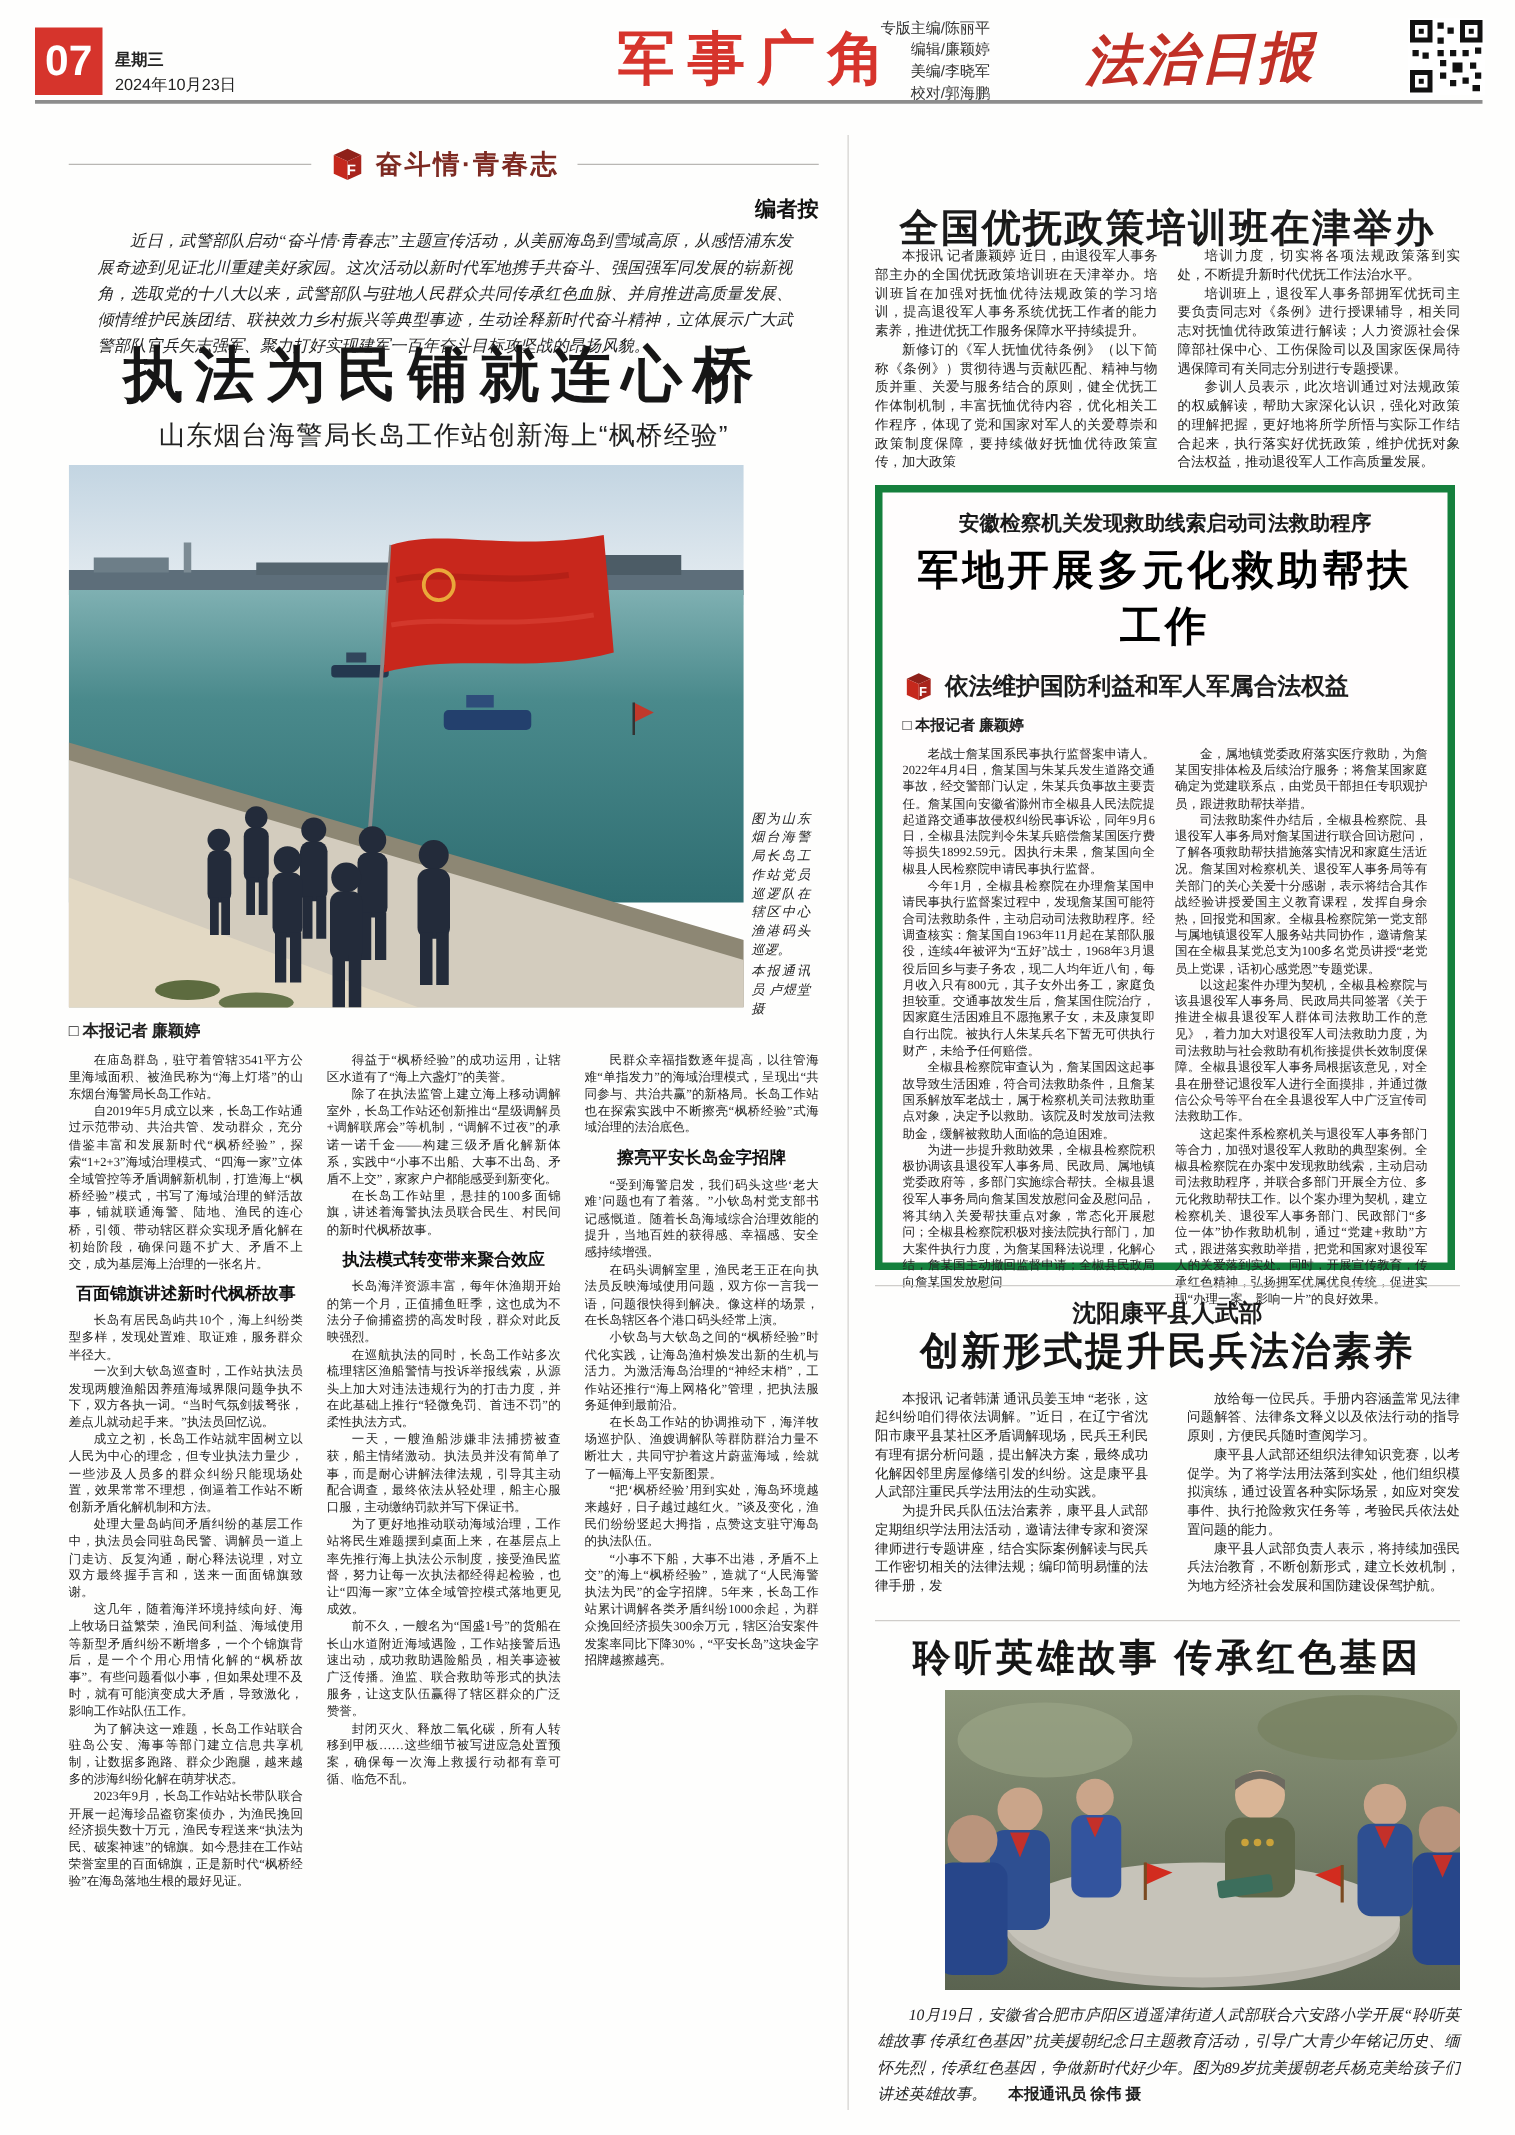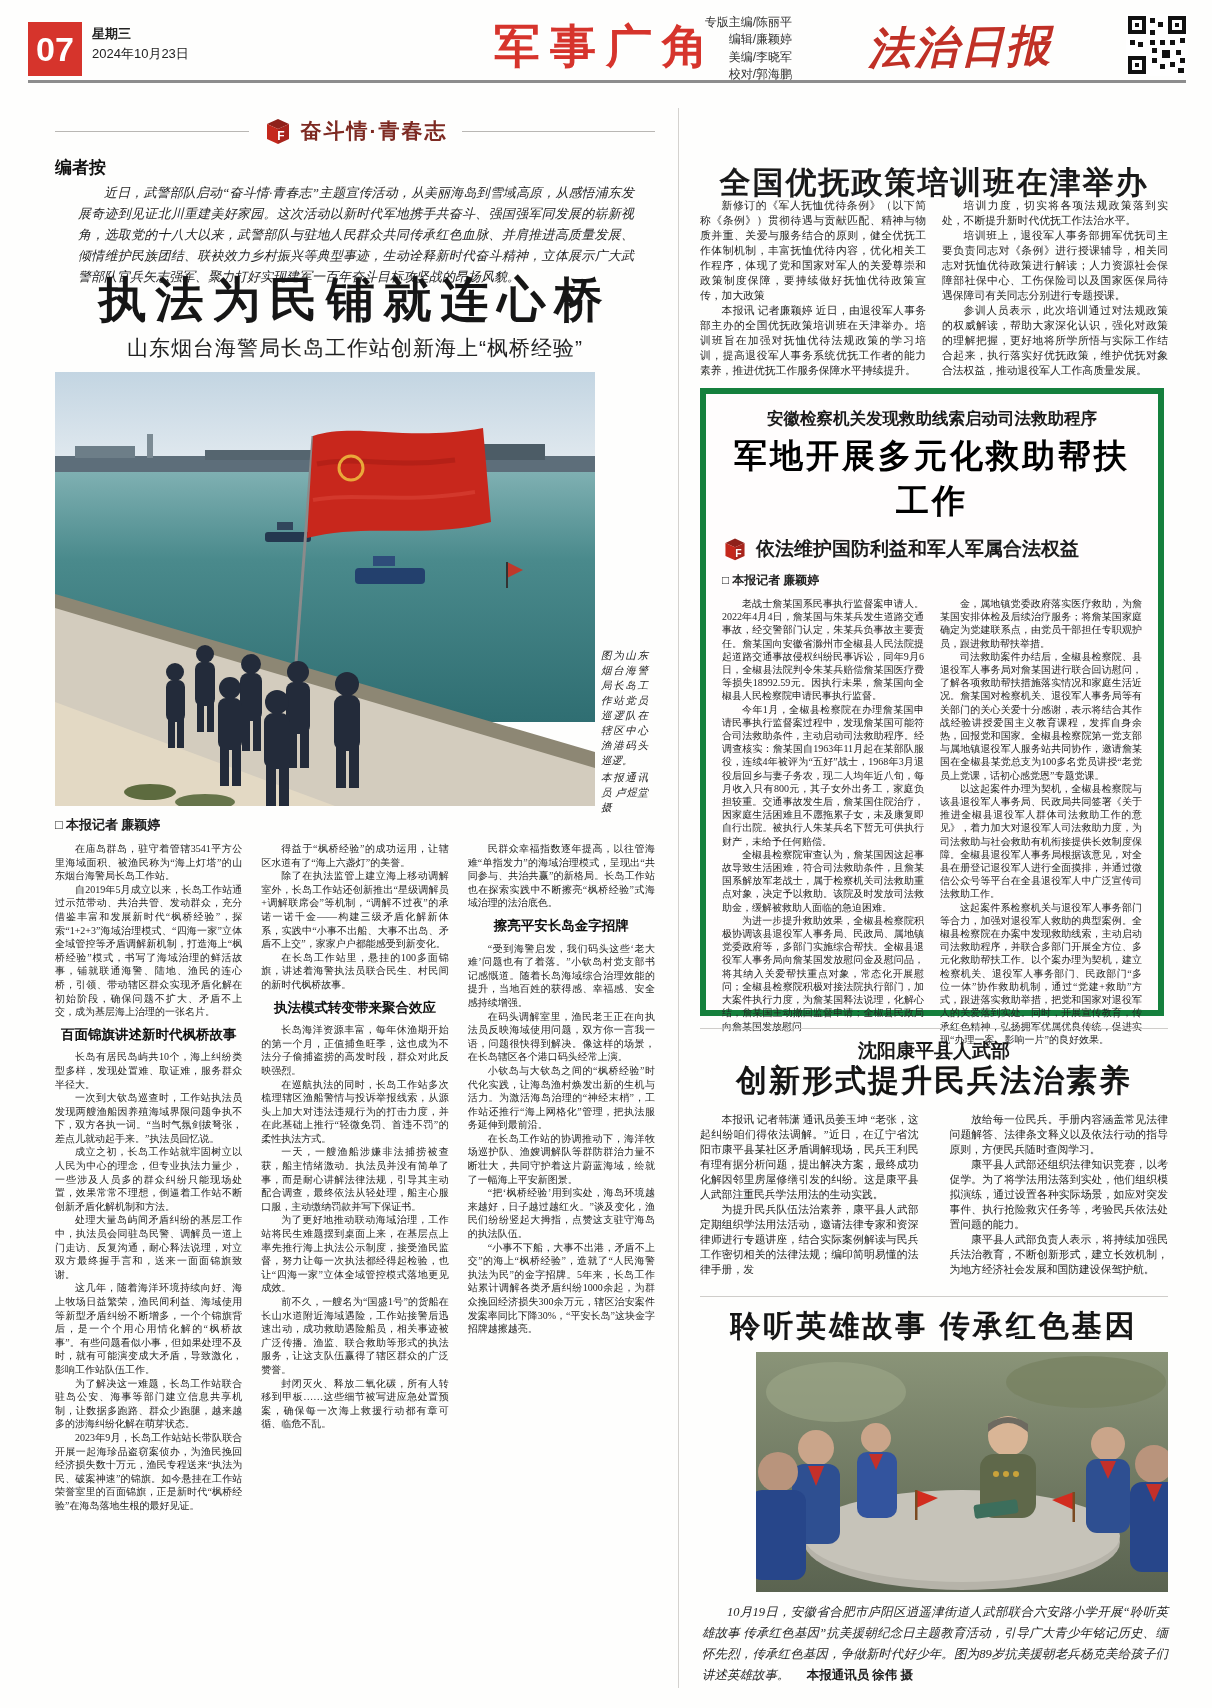--- a/index.html
+++ b/index.html
@@ -2,39 +2,39 @@
 <html><head>
 <meta charset="utf-8">
 <style>
   html,body{margin:0;padding:0;background:#ffffff;}
   .page{position:relative;width:1212px;height:1708px;background:#fefefd;overflow:hidden;
         font-family:"Liberation Serif","DejaVu Serif",serif;color:#222;}
   
   .pagenum{position:absolute;left:28px;top:22px;width:54px;height:54px;background:#d6342c;color:#fff;
            font-family:"Liberation Sans","DejaVu Sans",sans-serif;font-weight:bold;font-size:34px;
            display:flex;align-items:center;justify-content:center;}
-  .dateblk{position:absolute;left:92px;top:24px;font-family:"Liberation Sans","DejaVu Sans",sans-serif;
+  .dateblk{position:absolute;left:92px;top:38px;font-family:"Liberation Sans","DejaVu Sans",sans-serif;
            font-size:13px;color:#222;line-height:1.5;}
   .dateblk .wd{font-weight:bold;}
   .section-title{position:absolute;left:0;right:0;top:16px;text-align:center;color:#d6342c;
            font-family:"Liberation Sans","DejaVu Sans",sans-serif;font-weight:bold;font-size:46px;letter-spacing:10px;}
   .staff{position:absolute;right:420px;top:14px;text-align:right;font-size:12px;line-height:1.45;color:#333;
          font-family:"Liberation Sans","DejaVu Sans",sans-serif;white-space:pre-line;}
   .masthead{position:absolute;right:92px;top:18px;width:320px;text-align:center;color:#c03026;
          font-family:"DejaVu Serif","Liberation Serif",serif;font-style:italic;font-weight:bold;
          font-size:44px;transform:rotate(-1deg);letter-spacing:2px;}
   .qr{position:absolute;right:24px;top:14px;width:62px;height:62px;}
   .header-rule{position:absolute;left:28px;right:26px;top:80px;height:3px;background:#8d8d8d;}
   .v-divider{position:absolute;left:678px;top:108px;width:1px;height:1580px;background:#d4d2cf;}
   
   .badge-row{position:absolute;left:55px;top:116px;width:600px;display:flex;align-items:center;justify-content:center;gap:14px;}
   .badge-row .line{flex:1;height:1px;background:#b9b7b4;}
   .badge{display:flex;align-items:center;gap:8px;color:#7d2a22;
          font-family:"Liberation Sans","DejaVu Sans",sans-serif;font-weight:bold;font-size:21px;letter-spacing:2px;}
-  .ednote-label{position:absolute;left:55px;top:156px;width:600px;text-align:left;font-weight:bold;font-size:17px;color:#111;}
+  .ednote-label{position:absolute;left:55px;top:156px;width:600px;text-align:right;font-weight:bold;font-size:17px;color:#111;}
   .ednote{position:absolute;left:78px;top:182px;width:556px;font-style:italic;font-size:13px;line-height:1.62;
           color:#1e1e1e;text-align:justify;text-indent:2em;}
   .feat-headline{position:absolute;left:40px;top:268px;width:630px;text-align:center;color:#161616;
           font-family:"Liberation Sans","DejaVu Sans",sans-serif;font-weight:bold;font-size:48px;letter-spacing:9px;}
   .feat-subhead{position:absolute;left:40px;top:334px;width:630px;text-align:center;color:#222;
           font-family:"Liberation Sans","DejaVu Sans",sans-serif;font-size:21px;letter-spacing:1px;}
   .feat-photo{position:absolute;left:55px;top:372px;width:540px;height:434px;}
   .photo-cap{position:absolute;left:601px;top:648px;width:47px;font-style:italic;font-size:10.5px;
           line-height:15px;color:#222;text-align:justify;}
   .photo-cap .credit{font-weight:normal;margin-top:2px;}
@@ -269,22 +269,22 @@
         <p class="para">小钦岛与大钦岛之间的“枫桥经验”时代化实践，让海岛渔村焕发出新的生机与活力。为激活海岛治理的“神经末梢”，工作站还推行“海上网格化”管理，把执法服务延伸到最前沿。</p>
         <p class="para">在长岛工作站的协调推动下，海洋牧场巡护队、渔嫂调解队等群防群治力量不断壮大，共同守护着这片蔚蓝海域，绘就了一幅海上平安新图景。</p>
         <p class="para">“把‘枫桥经验’用到实处，海岛环境越来越好，日子越过越红火。”谈及变化，渔民们纷纷竖起大拇指，点赞这支驻守海岛的执法队伍。</p>
         <p class="para">“小事不下船，大事不出港，矛盾不上交”的海上“枫桥经验”，造就了“人民海警执法为民”的金字招牌。5年来，长岛工作站累计调解各类矛盾纠纷1000余起，为群众挽回经济损失300余万元，辖区治安案件发案率同比下降30%，“平安长岛”这块金字招牌越擦越亮。</p>
       </div>
   </div>
 
   <div class="r-head1">全国优抚政策培训班在津举办</div>
   <div class="r-body1">
     <div class="col">
+        <p class="para">本报讯 记者廉颖婷 近日，由退役军人事务部主办的全国优抚政策培训班在天津举办。培训班旨在加强对抚恤优待法规政策的学习培训，提高退役军人事务系统优抚工作者的能力素养，推进优抚工作服务保障水平持续提升。</p>
         <p class="para">新修订的《军人抚恤优待条例》（以下简称《条例》）贯彻待遇与贡献匹配、精神与物质并重、关爱与服务结合的原则，健全优抚工作体制机制，丰富抚恤优待内容，优化相关工作程序，体现了党和国家对军人的关爱尊崇和政策制度保障，要持续做好抚恤优待政策宣传，加大政策</p>
-        <p class="para">本报讯 记者廉颖婷 近日，由退役军人事务部主办的全国优抚政策培训班在天津举办。培训班旨在加强对抚恤优待法规政策的学习培训，提高退役军人事务系统优抚工作者的能力素养，推进优抚工作服务保障水平持续提升。</p>
       </div>
     <div class="col">
         <p class="para">培训力度，切实将各项法规政策落到实处，不断提升新时代优抚工作法治水平。</p>
         <p class="para">培训班上，退役军人事务部拥军优抚司主要负责同志对《条例》进行授课辅导，相关同志对抚恤优待政策进行解读；人力资源社会保障部社保中心、工伤保险司以及国家医保局待遇保障司有关同志分别进行专题授课。</p>
         <p class="para">参训人员表示，此次培训通过对法规政策的权威解读，帮助大家深化认识，强化对政策的理解把握，更好地将所学所悟与实际工作结合起来，执行落实好优抚政策，维护优抚对象合法权益，推动退役军人工作高质量发展。</p>
       </div>
   </div>
 
   <div class="rescue-box">
     <div class="rescue-kicker">安徽检察机关发现救助线索启动司法救助程序</div>

